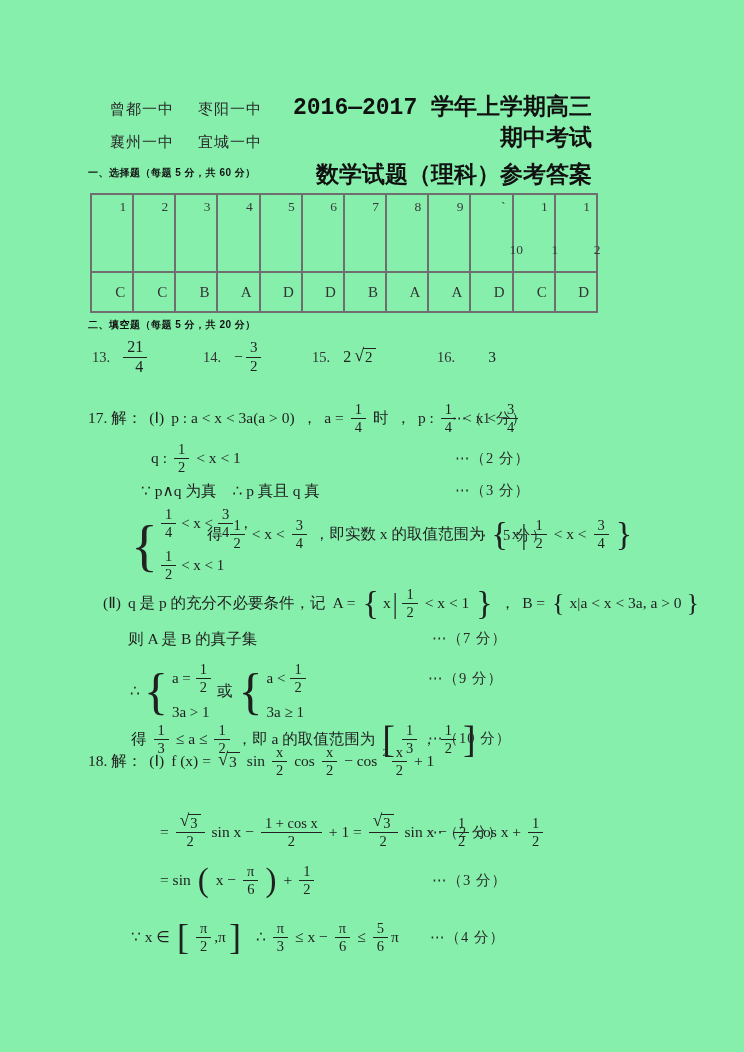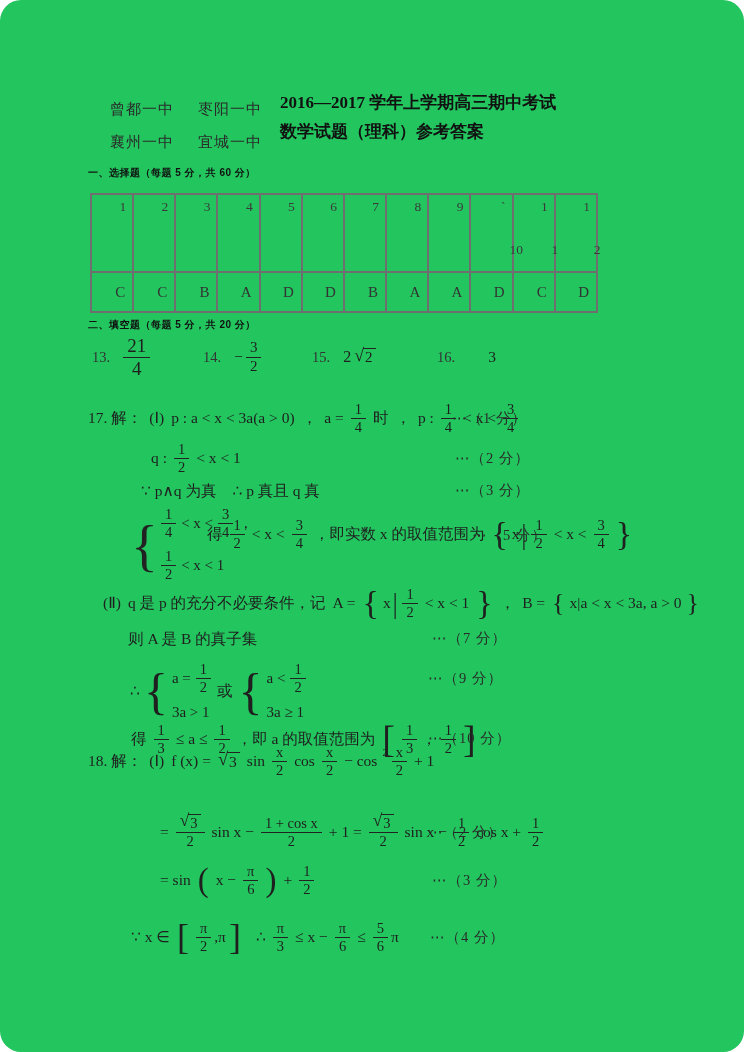--- a/index.html
+++ b/index.html
@@ -1,23 +1,23 @@
 <!DOCTYPE html>
 <html><head>
 <meta charset="utf-8">
 <style>
   html,body{margin:0;padding:0;background:#ffffff;}
-  .page{position:relative;width:744px;height:1052px;background:#22c55e;overflow:hidden;
-        font-family:"Liberation Serif", serif;color:#222;border-radius:21px;}
+  .page{position:relative;width:744px;height:1052px;background:#86efac;overflow:hidden;
+        font-family:"Liberation Serif", serif;color:#222;}
   
   .schools{position:absolute;left:110px;top:100px;font-size:15px;color:#2a2a2a;}
   .schoolrow{display:flex;gap:24px;letter-spacing:1px;}
   .schoolrow + .schoolrow{margin-top:14px;}
-  .titleblock{position:absolute;left:280px;top:91px;width:312px;text-align:left;
-              font-family:Liberation Serif, serif;font-weight:bold;font-size:17px;color:#111;}
+  .titleblock{position:absolute;left:280px;top:91px;width:312px;text-align:right;
+              font-family:Liberation Mono, monospace;font-weight:bold;font-size:23px;color:#111;}
   .title2{margin-top:6px;}
   
   .h{position:absolute;font-family:"Liberation Sans", sans-serif;font-weight:bold;
      font-size:10px;color:#111;letter-spacing:.5px;}
   
   .anstable{position:absolute;left:90px;top:193px;width:508px;border-collapse:collapse;table-layout:fixed;}
   .anstable td{border:2px solid #6f6f6f;font-size:13.5px;color:#3a3a3a;position:relative;padding:0;}
   .anstable tr.r1 td{height:76px;}
   .anstable tr.r2 td{height:38px;text-align:right;padding-right:7px;vertical-align:middle;font-size:15px;color:#333;}
   .ct{position:absolute;top:4px;right:6px;}
@@ -139,21 +139,21 @@
       <td>C</td>
       <td>D</td>
     </tr>
   </tbody>
     </table>
 
   <div class="h" style="left:88px;top:318px;">二、填空题（每题 5 分，共 20 分）</div>
 
   <div class="ln" style="left:92px;top:336px;height:42px;">
     <span class="blank-label">13.</span>
-    <span class="fr" style="font-size:19px;">
+    <span class="fr" style="font-size:16px;text-align:right;">
         <span class="n">21</span>
         <span class="d">4</span>
       </span>
   </div>
   <div class="ln" style="left:203px;top:336px;height:42px;">
     <span class="blank-label">14.</span>
     <span>−</span>
     <span class="fr" style="font-size:15px;margin-left:-4px;">
         <span class="n">3</span>
         <span class="d">2</span>

